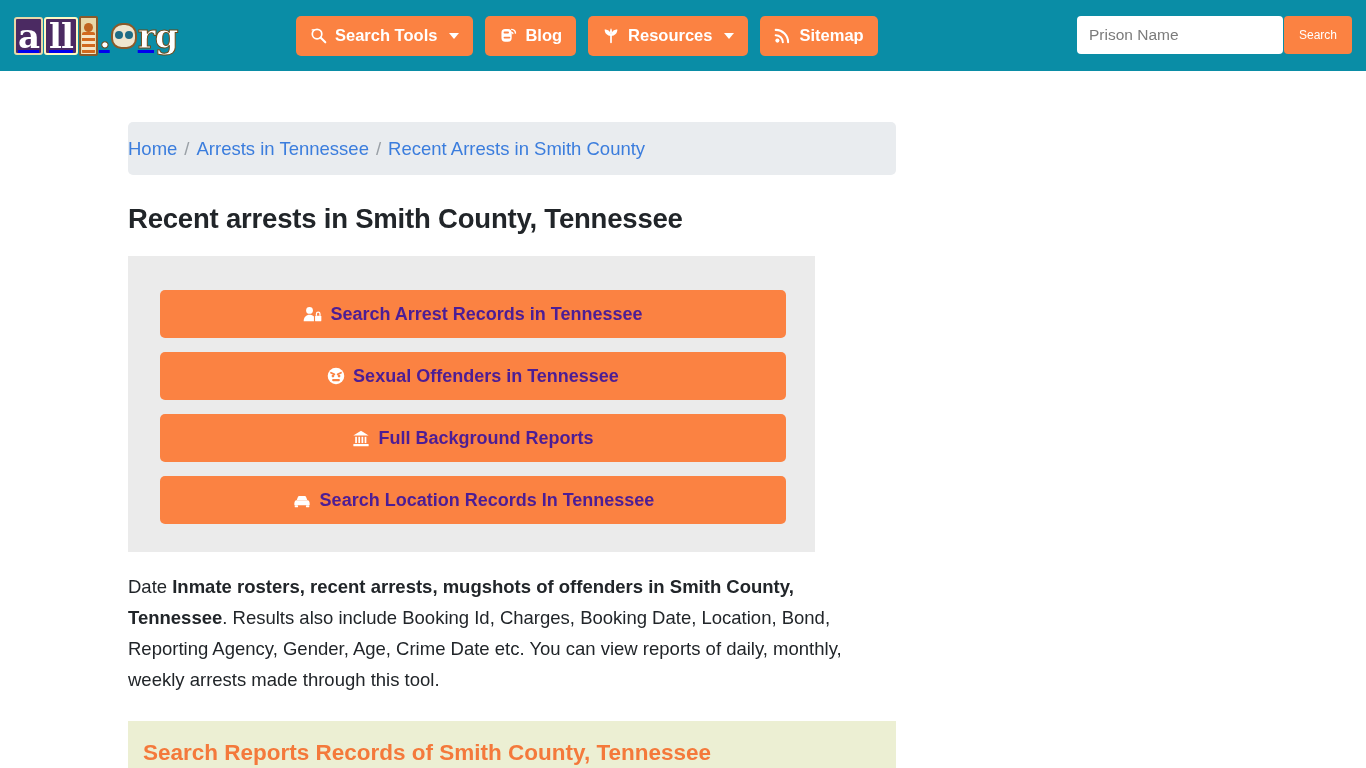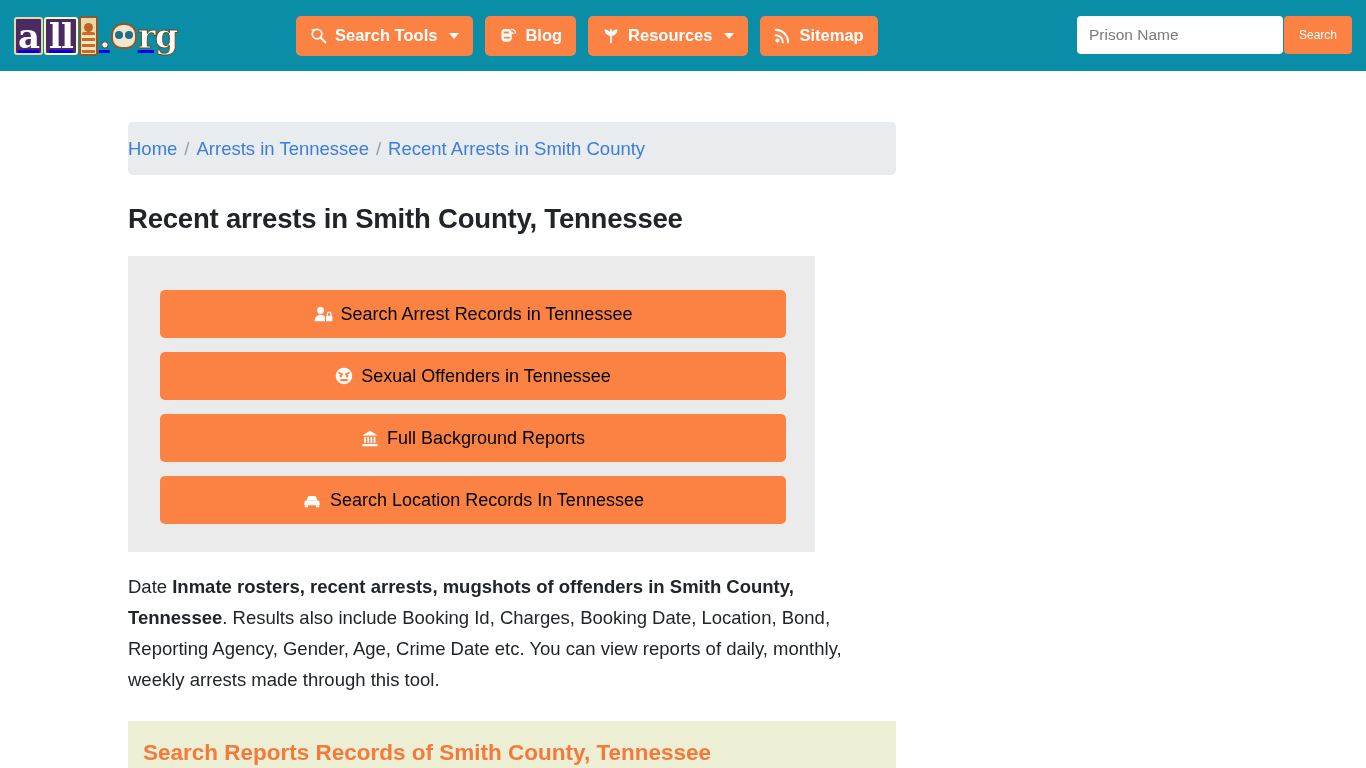--- a/index.html
+++ b/index.html
@@ -205,30 +205,31 @@
     margin-top: 21px;
     background: #ebebeb;
     padding: 34px 29px 28px 32px;
     width: 687px;
   }
   .action-btn {
     display: block;
     width: 626px;
     height: 48px;
     background: #fb8242;
-    color: #000000;
+    color: #4c1d95;
     border: none;
     border-radius: 5px;
     font-size: 18px;
     margin-bottom: 14px;
     cursor: pointer;
     font-family: "Liberation Sans", sans-serif;
     line-height: 48px;
     text-align: center;
     padding: 0;
+    font-weight: bold;
   }
   .action-btn:last-child { margin-bottom: 0; }
   .action-btn .ico {
     display: inline-flex;
     vertical-align: -3px;
     margin-right: 8px;
   }
 
   .intro-text {
     margin: 19px 0 0 0;

